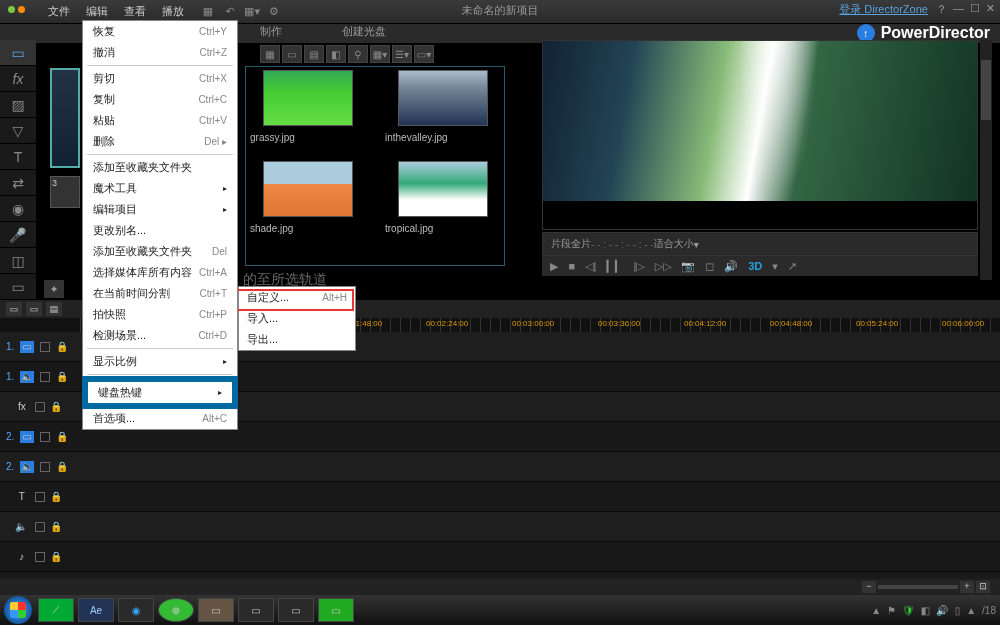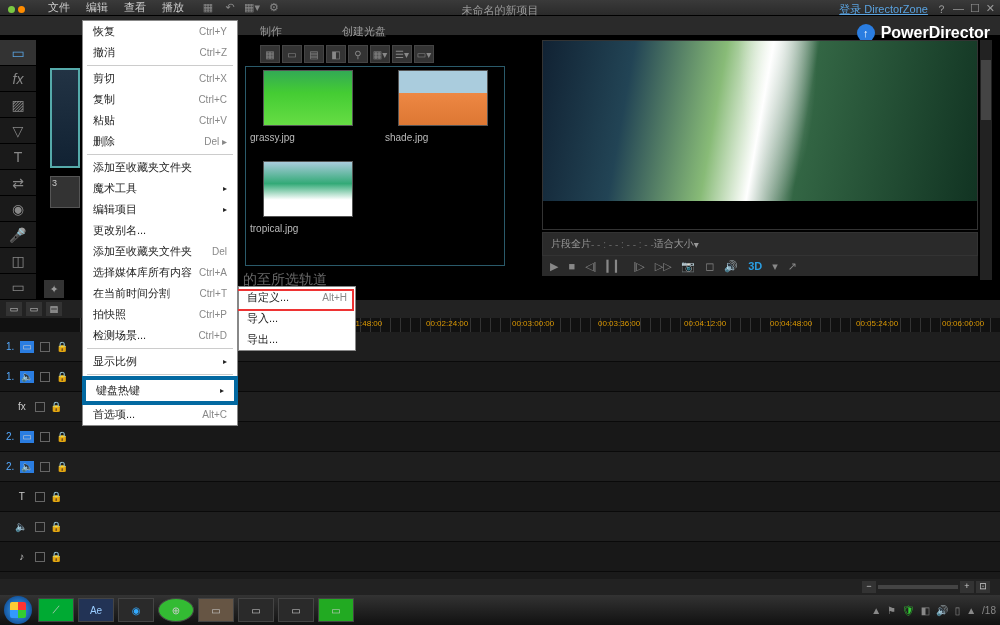--- a/index.html
+++ b/index.html
@@ -1,19 +1,19 @@
 <!DOCTYPE html>
 <html><head>
 <meta charset="utf-8">
 <style>
 * { margin: 0; padding: 0; box-sizing: border-box; font-family: "Microsoft YaHei", Arial, sans-serif; }
 body { width: 1000px; height: 625px; background: #000; overflow: hidden; position: relative; color: #ccc; font-size: 11px; }
 
 
-.menubar { height: 16px; background: linear-gradient(#3a3a3a,#2a2a2a); display: flex; align-items: center; padding-left: 40px; border-bottom: 1px solid #000; }
+.menubar { height: 24px; background: linear-gradient(#3a3a3a,#2a2a2a); display: flex; align-items: center; padding-left: 40px; border-bottom: 1px solid #000; }
 .app-logo { position: absolute; left: 4px; top: 2px; width: 30px; height: 16px; }
 .app-logo .dot1 { width: 7px; height: 7px; background: #7ac943; border-radius: 50%; position: absolute; left: 4px; top: 4px; }
 .app-logo .dot2 { width: 7px; height: 7px; background: #ff8c00; border-radius: 50%; position: absolute; left: 14px; top: 4px; }
 .menu-item { padding: 3px 8px; cursor: pointer; color: #ccc; }
 .menu-icons { display: flex; gap: 6px; margin-left: 8px; align-items: center; }
 .menu-icons span { width: 16px; height: 16px; display: inline-flex; align-items: center; justify-content: center; color: #888; }
 .title-center { position: absolute; left: 50%; transform: translateX(-50%); top: 3px; color: #999; }
 .top-right { position: absolute; right: 5px; top: 2px; display: flex; gap: 8px; align-items: center; }
 .dz-link { color: #5aa3e0; text-decoration: underline; font-size: 11px; }
 .win-btns { display: flex; gap: 6px; color: #999; }
@@ -50,21 +50,21 @@
 
 
 .a-btn { position: absolute; left: 44px; top: 280px; width: 20px; height: 18px; background: #333; color: #999; display: flex; align-items: center; justify-content: center; }
 
 
 .dropdown { position: absolute; left: 82px; top: 20px; width: 156px; background: #fff; color: #222; border: 1px solid #888; z-index: 100; font-size: 11px; }
 .dd-item { padding: 3px 10px; display: flex; justify-content: space-between; align-items: center; cursor: pointer; }
 .dd-sep { height: 1px; background: #ccc; margin: 2px 4px; }
 .dd-sub { color: #888; font-size: 10px; }
 .dd-arrow { font-size: 8px; }
-.dd-hl { border: 4px solid #0369a1; margin: -1px; }
+.dd-hl { border: 6px solid #0369a1; margin: -1px; }
 
 
 .submenu { position: absolute; left: 238px; top: 286px; width: 118px; background: #fff; color: #222; border: 1px solid #888; z-index: 101; font-size: 11px; }
 .submenu .dd-item { padding: 3px 8px; }
 .sub-hl { border: 2px solid #e33; border-left: none; position: absolute; left: 238px; top: 289px; width: 116px; height: 22px; z-index: 102; pointer-events: none; }
 
 
 .preview { position: absolute; right: 22px; top: 40px; width: 436px; height: 190px; background: #000; border: 1px solid #333; }
 .preview-img { width: 100%; height: 160px; background: linear-gradient(100deg,#123 0%,#245 20%,#8b7 40%,#fff 50%,#364 60%,#132 100%); position: relative; }
 .sunray { position: absolute; left: 45%; top: 0; width: 80px; height: 100%; background: radial-gradient(ellipse at top,#fff8,#fff0 70%); }
@@ -175,20 +175,24 @@
   <span>▦▾</span>
   <span>☰▾</span>
   <span>▭▾</span>
 </div>
 
 <div class="media-border"></div>
 <div class="media-grid">
   <div class="media-item">
       <div class="thumb grassy"></div>
       <div class="media-label">grassy.jpg</div>
+    </div>
+  <div class="media-item">
+      <div class="thumb valley"></div>
+      <div class="media-label">inthevalley.jpg</div>
     </div>
   <div class="media-item">
       <div class="thumb shade"></div>
       <div class="media-label">shade.jpg</div>
     </div>
   <div class="media-item">
       <div class="thumb tropical"></div>
       <div class="media-label">tropical.jpg</div>
     </div>
 </div>

